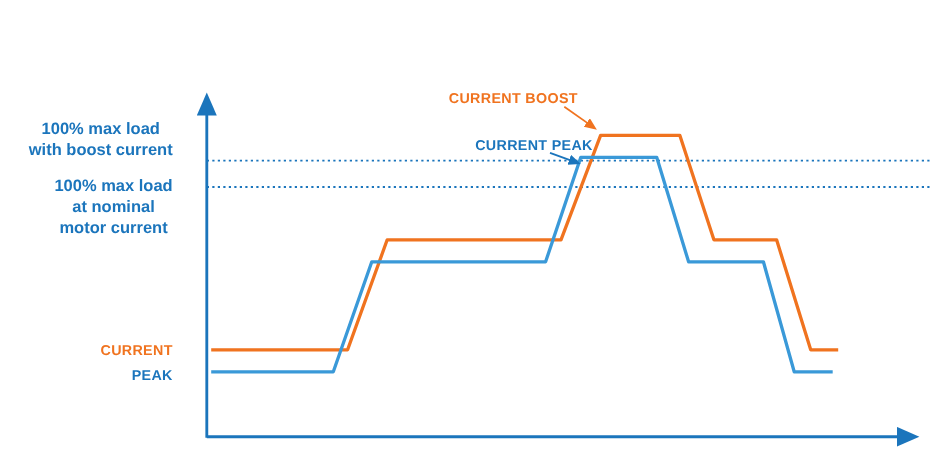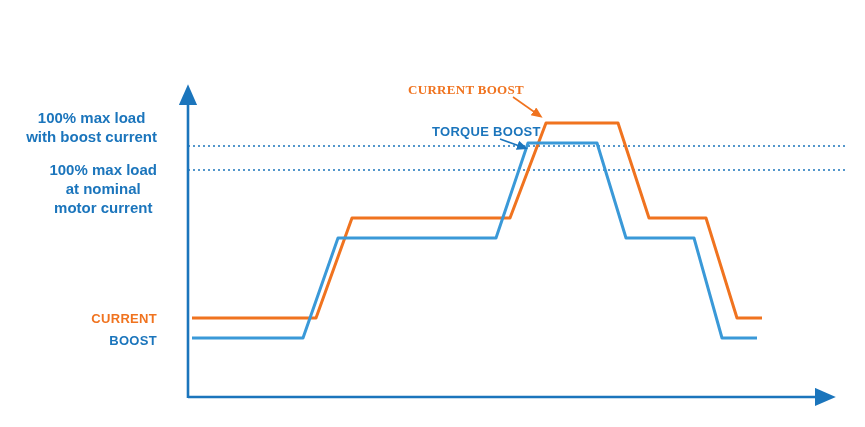--- a/index.html
+++ b/index.html
@@ -42,21 +42,21 @@
   .lbl-current {
     right: 708px; top: 309px;
     font-size: 13px; text-align: right; letter-spacing: 0.3px;
   }
   .lbl-load {
     right: 708px; top: 331px;
     font-size: 13px; text-align: right; letter-spacing: 0.3px;
   }
   .lbl-current-boost {
     left: 408px; top: 80px;
-    font-size: 13px; letter-spacing: 0.3px; font-family: Liberation Serif, serif;
+    font-size: 13px; letter-spacing: 0.3px;
   }
   .lbl-torque-peak {
     left: 410px; top: 122px;
     font-size: 13px; letter-spacing: 0.3px;
   }
 </style>
 </head>
 <body>
 
 <div class="chart-wrap">
@@ -89,19 +89,19 @@
 
   <div class="lbl lbl-blue lbl-max-boost">100% max load
 with boost current</div>
 
   <div class="lbl lbl-blue lbl-max-nominal">100% max load
 at nominal
 motor current</div>
 
   <div class="lbl lbl-orange lbl-current">CURRENT</div>
 
-  <div class="lbl lbl-blue lbl-load">BOOST</div>
+  <div class="lbl lbl-blue lbl-load">PEAK</div>
 
   <div class="lbl lbl-orange lbl-current-boost">CURRENT BOOST</div>
 
-  <div class="lbl lbl-blue lbl-torque-peak">TORQUE BOOST</div>
+  <div class="lbl lbl-blue lbl-torque-peak">CURRENT PEAK</div>
 
 </div>
 
 </body></html>

